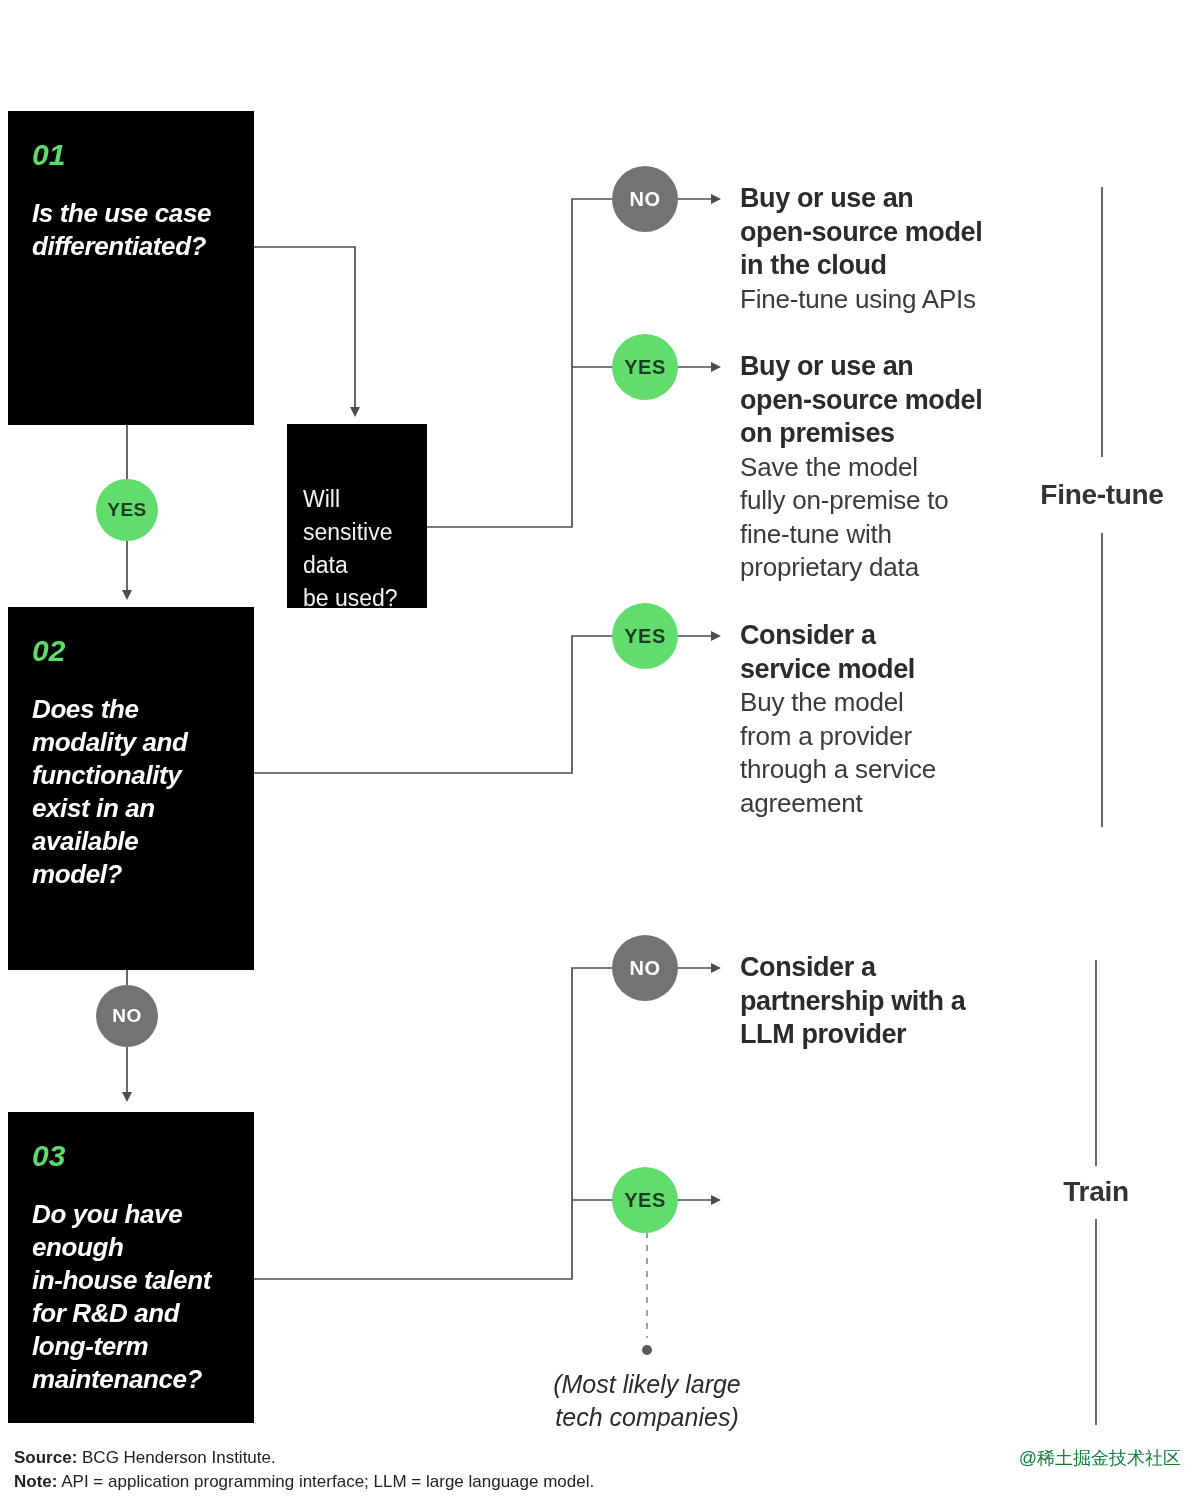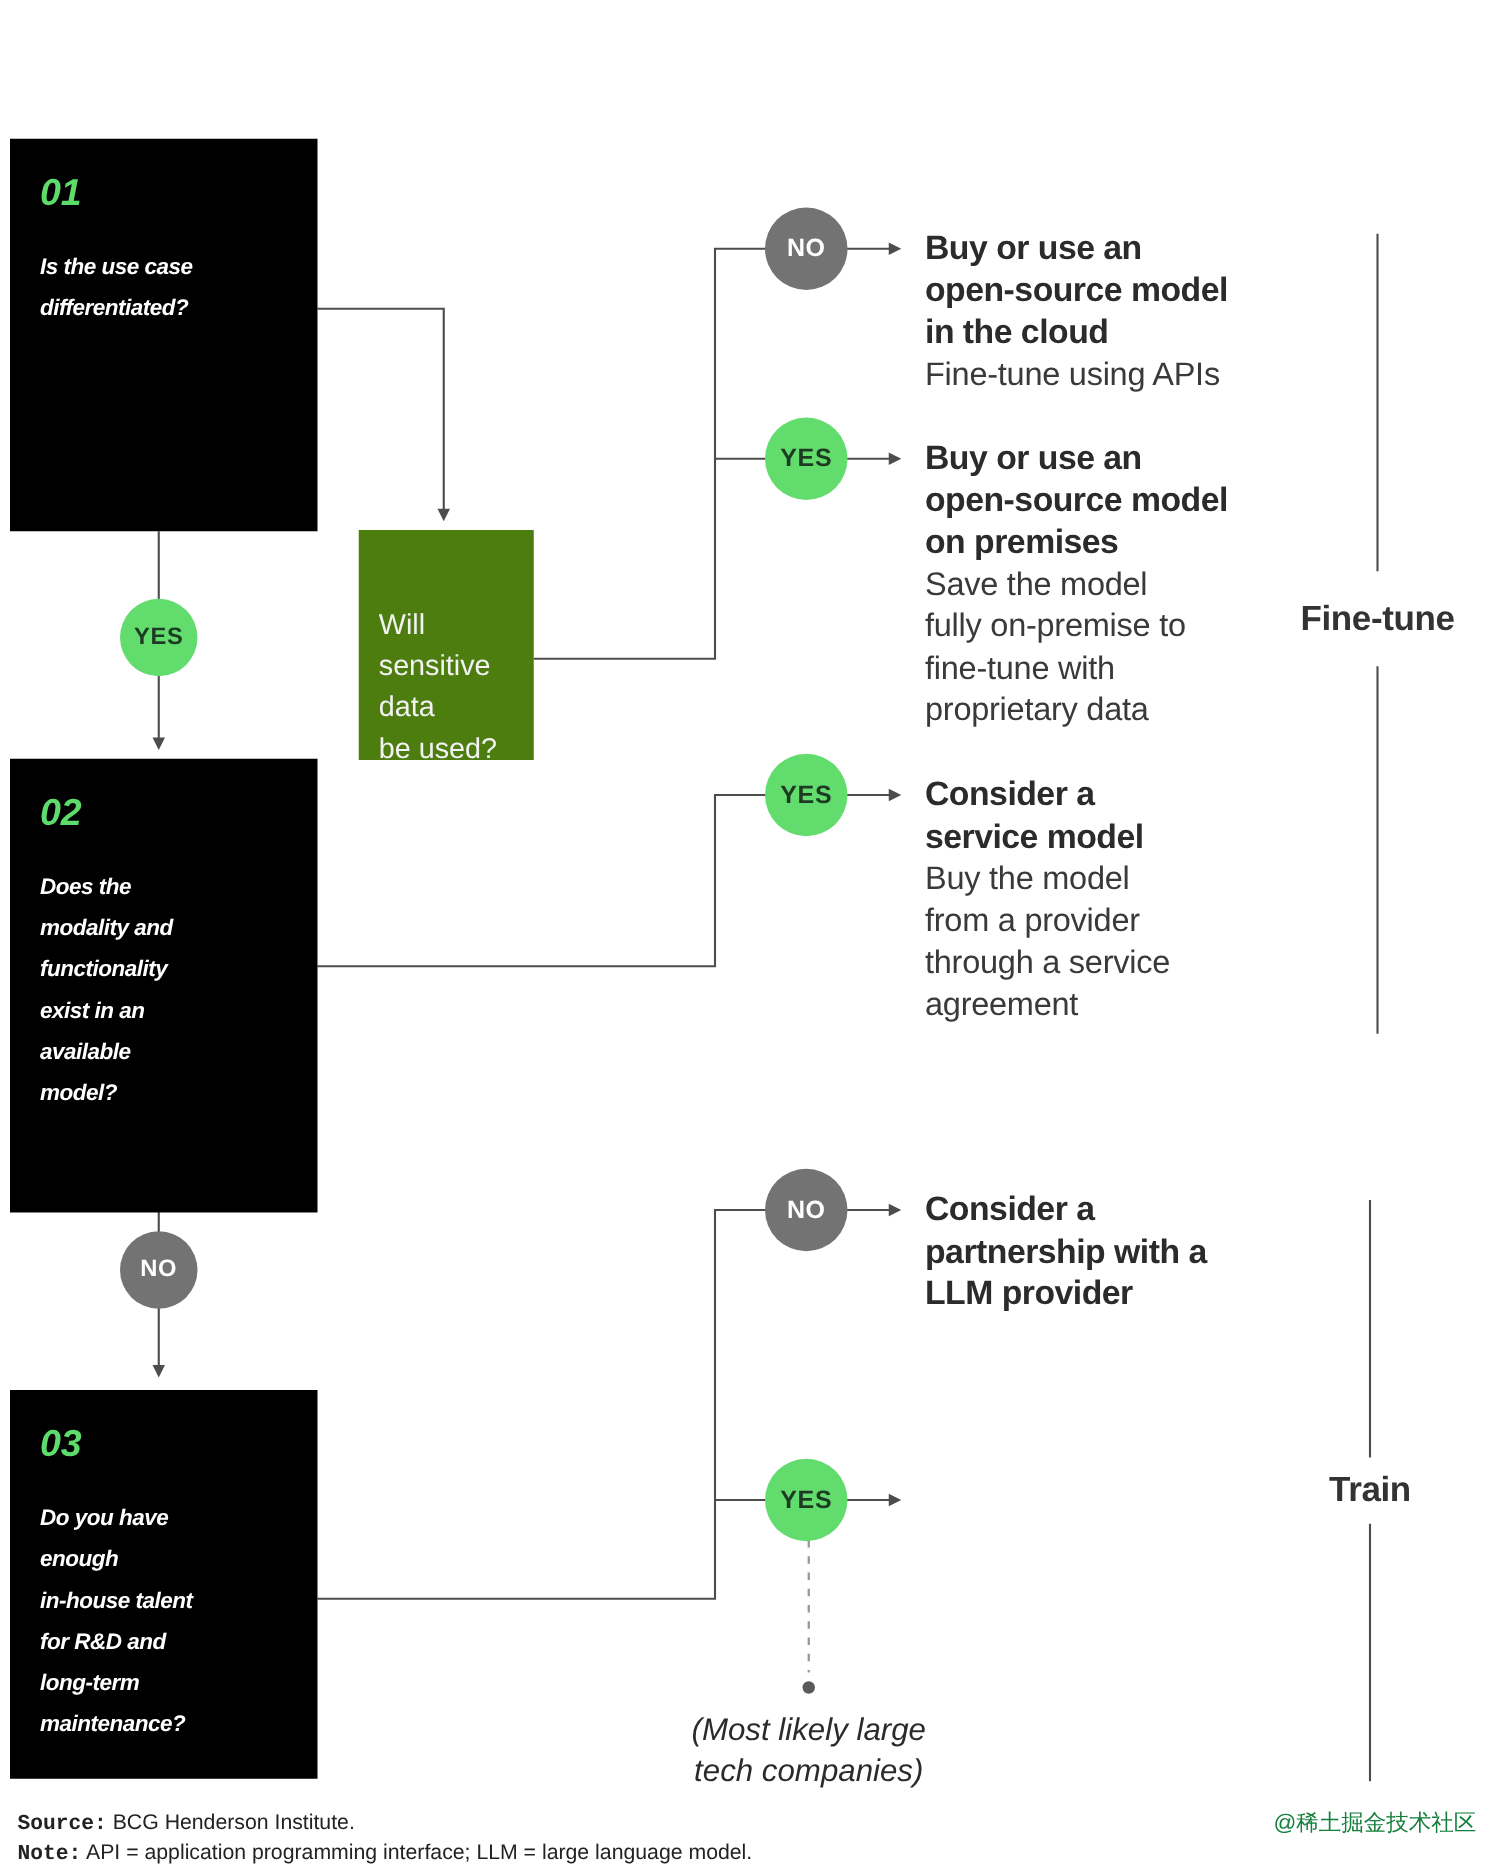--- a/index.html
+++ b/index.html
@@ -7,26 +7,26 @@
     position:relative;width:1199px;height:1500px;background:#ffffff;
     font-family:"Liberation Sans",sans-serif;overflow:hidden;
   }
   .lines{position:absolute;left:0;top:0;pointer-events:none;}
   .qbox{
     position:absolute;background:#000000;color:#ffffff;
     box-sizing:border-box;padding:26px 8px 0 24px;font-style:italic;
   }
   .qbox .num{font-size:30px;font-weight:bold;color:#5edc6b;line-height:36px;}
   .qbox .question{
-    margin-top:24px;font-size:18px;font-weight:bold;line-height:33px;
+    margin-top:24px;font-size:26px;font-weight:bold;line-height:33px;
     white-space:pre-line;letter-spacing:-0.4px;
   }
   .graybox{
     position:absolute;left:287px;top:424px;width:140px;height:184px;
-    background:#4d7c0f;color:#f2f2f2;box-sizing:border-box;
+    background:#000000;color:#f2f2f2;box-sizing:border-box;
     padding:26px 6px 0 16px;font-size:23px;line-height:33px;white-space:pre-line;
   }
   .circle{
     position:absolute;border-radius:50%;display:flex;align-items:center;
     justify-content:center;font-weight:bold;letter-spacing:0.5px;
   }
   .circle.no{background:#737373;color:#ffffff;}
   .circle.yes{background:#63dc6e;color:#1d3b22;}
   .circle.big{width:66px;height:66px;font-size:20px;}
   .circle.small{width:62px;height:62px;font-size:19px;}
@@ -41,21 +41,21 @@
   }
   .group-label{
     position:absolute;width:200px;text-align:center;font-size:28px;
     font-weight:bold;color:#333333;letter-spacing:-0.3px;
   }
   .annotation{
     position:absolute;left:472px;top:1368px;width:350px;text-align:center;
     font-style:italic;font-size:25px;color:#2b2b2b;line-height:33px;white-space:pre-line;
   }
   .footer{position:absolute;left:14px;font-size:17px;color:#222222;line-height:24px;}
-  .footer .b{font-weight:bold;font-family:Liberation Mono, monospace;}
+  .footer .b{font-weight:bold;}
   .watermark{position:absolute;right:18px;top:1446px;font-size:18px;color:#15803d;}
 </style>
 </head>
 <body>
 
 <div class="canvas">
 
   <svg class="lines" width="1199" height="1500" viewBox="0 0 1199 1500">
     <defs>
       <marker id="arr" markerUnits="userSpaceOnUse" markerWidth="13" markerHeight="13" refX="9" refY="6" orient="auto">

